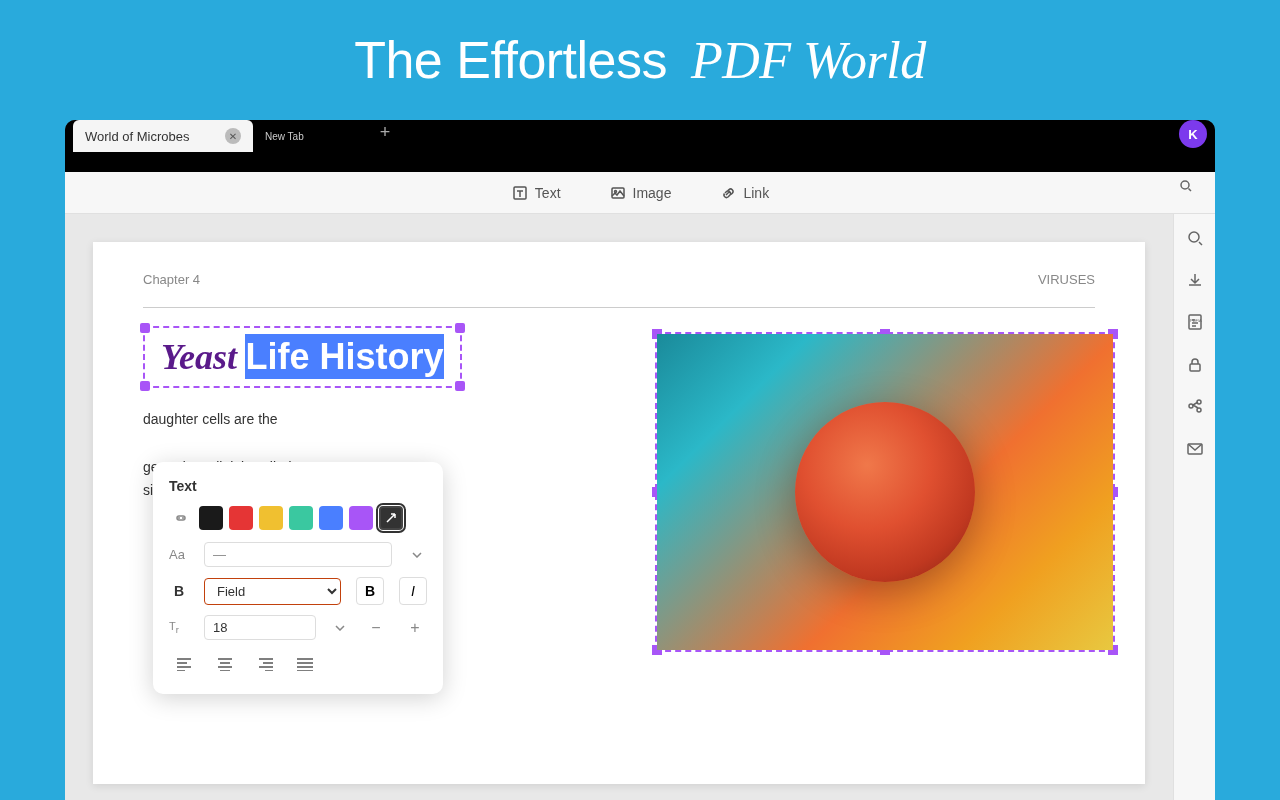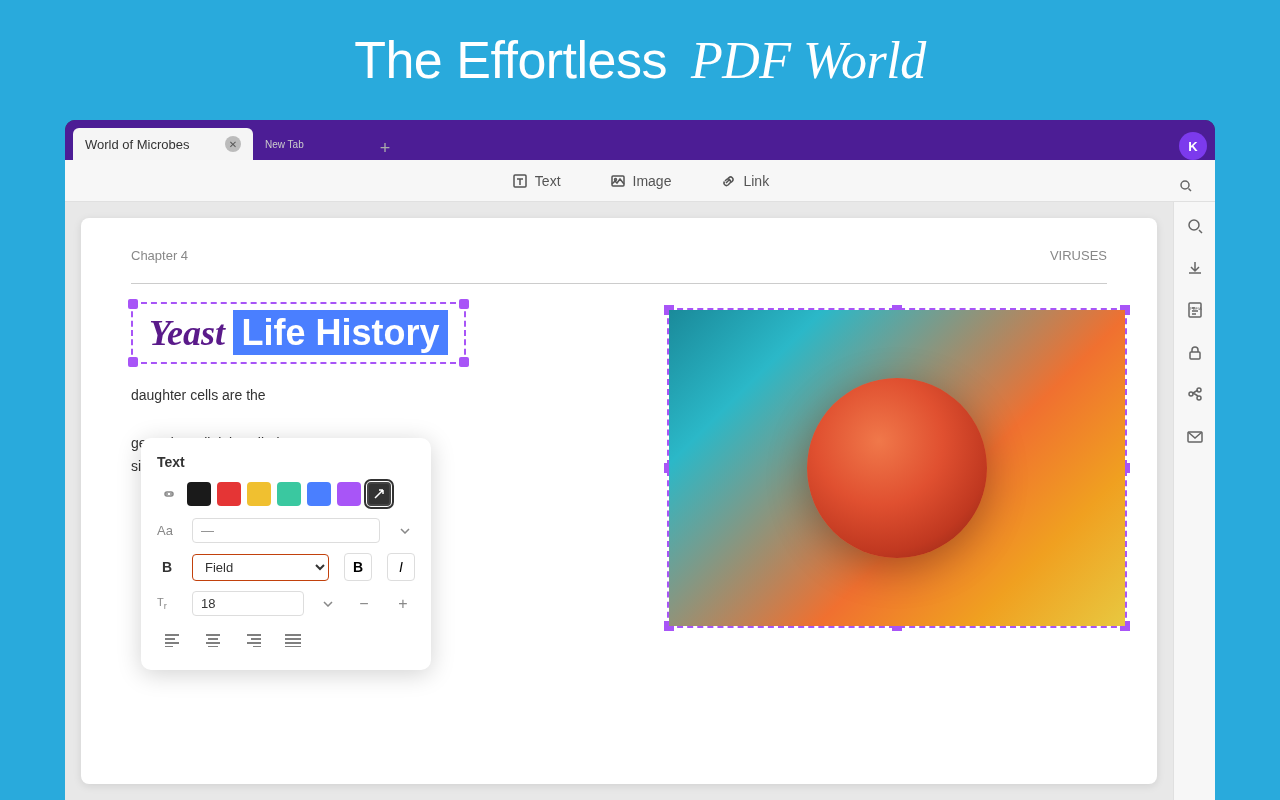--- a/index.html
+++ b/index.html
@@ -38,24 +38,24 @@
       width: 1150px;
       margin: 0 auto;
       background: #3a3a3a;
       border-radius: 10px 10px 0 0;
       overflow: hidden;
       height: 680px;
       position: relative;
     }
 
     .browser-titlebar {
-      background: #4c1d95;
-      height: 40px;
-      display: flex;
-      align-items: flex-end;
+      background: #000000;
+      height: 52px;
+      display: flex;
+      align-items: flex-start;
       padding: 0 8px;
       gap: 0;
     }
 
     .tab {
       background: #f0f0f0;
       border-radius: 6px 6px 0 0;
       padding: 0 12px;
       height: 32px;
       display: flex;
@@ -155,25 +155,25 @@
     .browser-content {
       display: flex;
       height: calc(680px - 40px - 42px);
       background: #e8e8e8;
       position: relative;
     }
 
     .pdf-area {
       flex: 1;
       background: white;
-      margin: 16px;
+      margin: 28px;
       padding: 30px 50px;
       position: relative;
       overflow: hidden;
-      border-radius: 8px;
+      border-radius: 0;
       box-shadow: 0 2px 8px rgba(0,0,0,0.1);
     }
 
     .pdf-header {
       display: flex;
       justify-content: space-between;
       align-items: center;
       margin-bottom: 20px;
       color: #888;
       font-size: 13px;
@@ -212,21 +212,21 @@
       color: #5a1a8a;
       font-weight: bold;
       text-align: center;
     }
 
     .life-history-text {
       background: #4a7fff;
       color: white;
       font-size: 36px;
       font-weight: bold;
-      padding: 2px 8px;
+      padding: 2px 0;
       margin-left: 4px;
     }
 
     .body-text {
       font-size: 14px;
       color: #333;
       line-height: 1.7;
       margin-top: 16px;
     }
 

